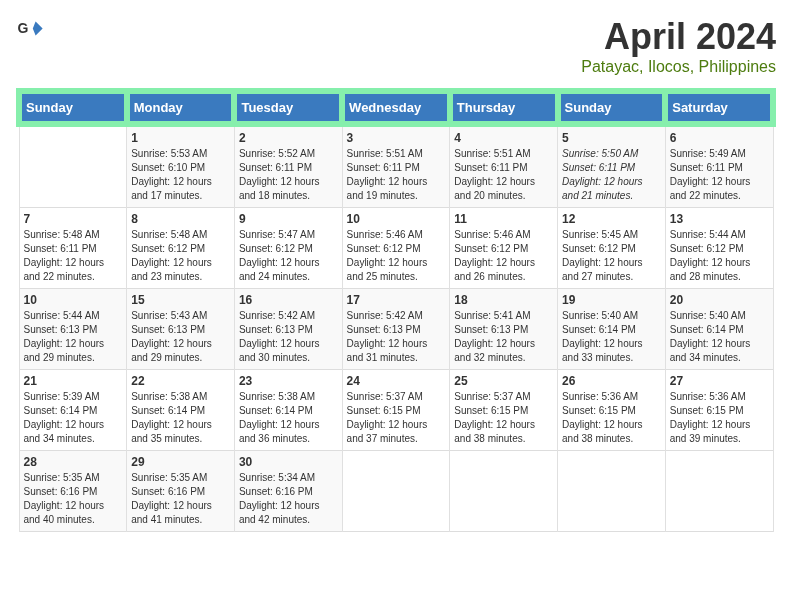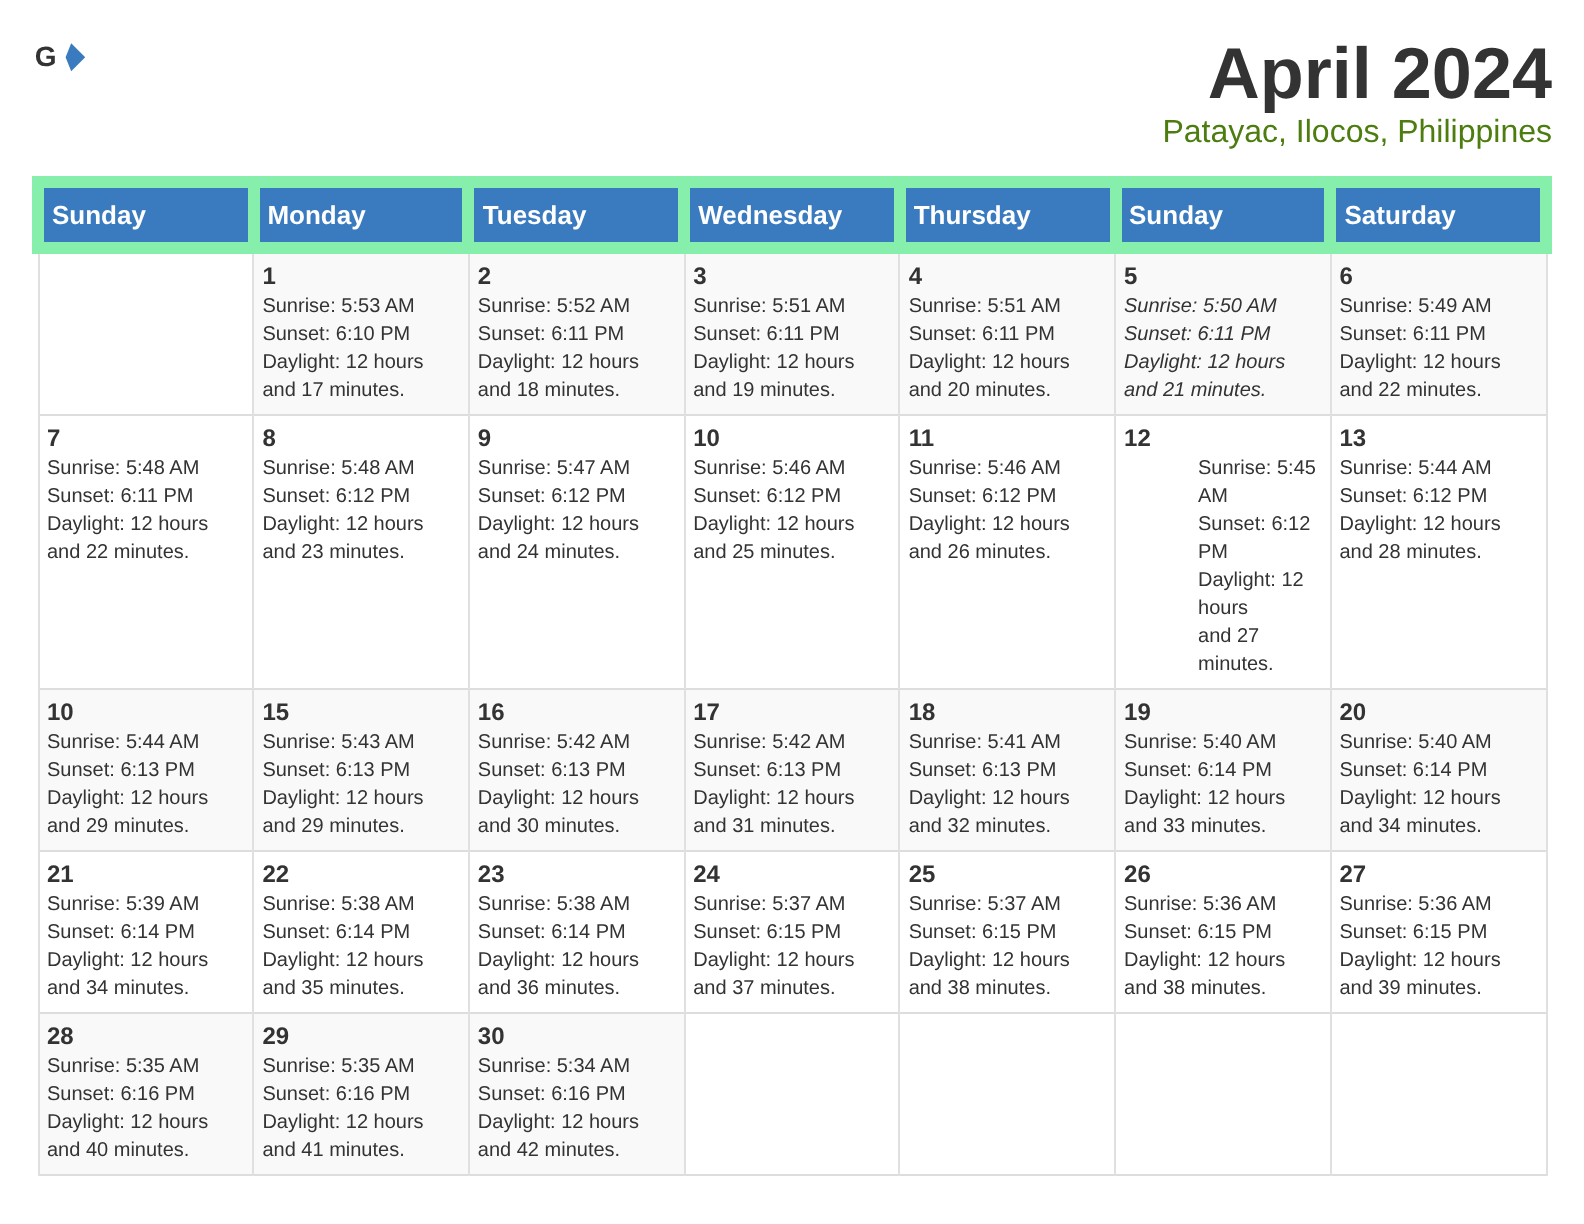--- a/index.html
+++ b/index.html
@@ -200,21 +200,21 @@
         </td>
         <td>
           <span class="day-number">11</span>
           <div class="day-info" style="white-space: pre-line;">Sunrise: 5:46 AM
 Sunset: 6:12 PM
 Daylight: 12 hours
 and 26 minutes.</div>
         </td>
         <td>
           <span class="day-number">12</span>
-          <div class="day-info" style="white-space: pre-line; margin-left: 37px;">Sunrise: 5:45 AM
+          <div class="day-info" style="white-space: pre-line;">Sunrise: 5:45 AM
 Sunset: 6:12 PM
 Daylight: 12 hours
 and 27 minutes.</div>
         </td>
         <td>
           <span class="day-number">13</span>
           <div class="day-info" style="white-space: pre-line;">Sunrise: 5:44 AM
 Sunset: 6:12 PM
 Daylight: 12 hours
 and 28 minutes.</div>

